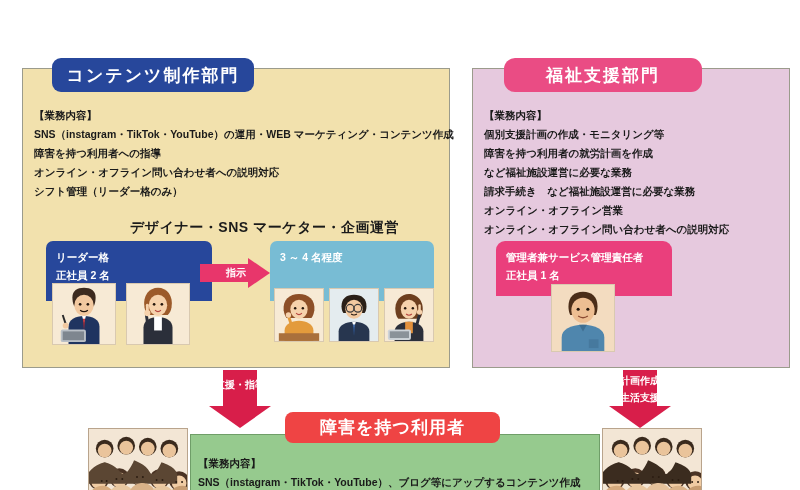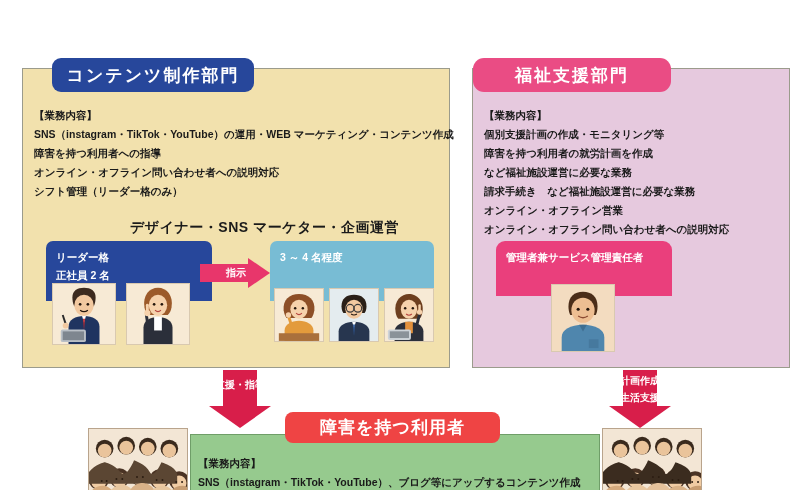--- a/index.html
+++ b/index.html
@@ -17,21 +17,21 @@
   #content-panel { left:22px; top:32px; width:428px; height:300px; background:#f2e1ad; }
   #welfare-panel { left:472px; top:32px; width:318px; height:300px; background:#e6c9de; }
   #user-panel { left:190px; top:398px; width:410px; height:78px; background:#96ca8e; border:1px solid #6f9e68; }
 
   
   .pill {
     position:absolute; display:flex; align-items:center; justify-content:center;
     color:#ffffff; font-weight:bold; letter-spacing:2px; z-index:6;
   }
   #content-title { left:52px; top:22px; width:202px; height:34px; background:#27479b; border-radius:9px; font-size:17px; }
-  #welfare-title { left:473px; top:22px; width:198px; height:34px; background:#ea4c84; border-radius:11px; font-size:17px; }
+  #welfare-title { left:504px; top:22px; width:198px; height:34px; background:#ea4c84; border-radius:11px; font-size:17px; }
   #user-title { left:285px; top:376px; width:215px; height:31px; background:#ef4444; border-radius:8px; font-size:17px; letter-spacing:1px; }
 
   
   .textblock { position:absolute; color:#1a1a1a; font-weight:bold; font-size:10.5px; line-height:19px; z-index:3; }
   #content-duties { left:34px; top:70px; width:410px; }
   #welfare-duties { left:484px; top:70px; width:300px; }
   #user-duties { left:198px; top:418px; width:395px; }
   .textblock div { white-space:nowrap; }
 
   
@@ -207,20 +207,21 @@
     <div>個別支援計画の作成・モニタリング等</div>
     <div>障害を持つ利用者の就労計画を作成</div>
     <div>など福祉施設運営に必要な業務</div>
     <div>請求手続き　など福祉施設運営に必要な業務</div>
     <div>オンライン・オフライン営業</div>
     <div>オンライン・オフライン問い合わせ者への説明対応</div>
   </div>
 
   <div class="staffbox" id="manager-box">
     <div class="lbl">管理者兼サービス管理責任者</div>
+    <div class="lbl">正社員 1 名</div>
   </div>
   <div class="portrait" style="left:551px; top:248px; width:64px; height:68px;">
     <svg viewBox="0 0 64 68">
       <rect width="64" height="68" fill="#f3dcc0"></rect>
       <path d="M17 22c0-10 6-15 15-15s15 5 15 15c0 6-2 9-2 9H19s-2-3-2-9z" fill="#4a2d18"></path>
       <ellipse cx="32" cy="26" rx="12" ry="13" fill="#edbe92"></ellipse>
       <circle cx="27" cy="25" r="1.6" fill="#22150c"></circle>
         <circle cx="37" cy="25" r="1.6" fill="#22150c"></circle>
       <path d="M27 32q5 3.5 10 0" stroke="#8b4a32" stroke-width="1.4" fill="none"></path>
       <path d="M10 68V54c0-8 9-13 22-13s22 5 22 13v14z" fill="#4f86ad"></path>

